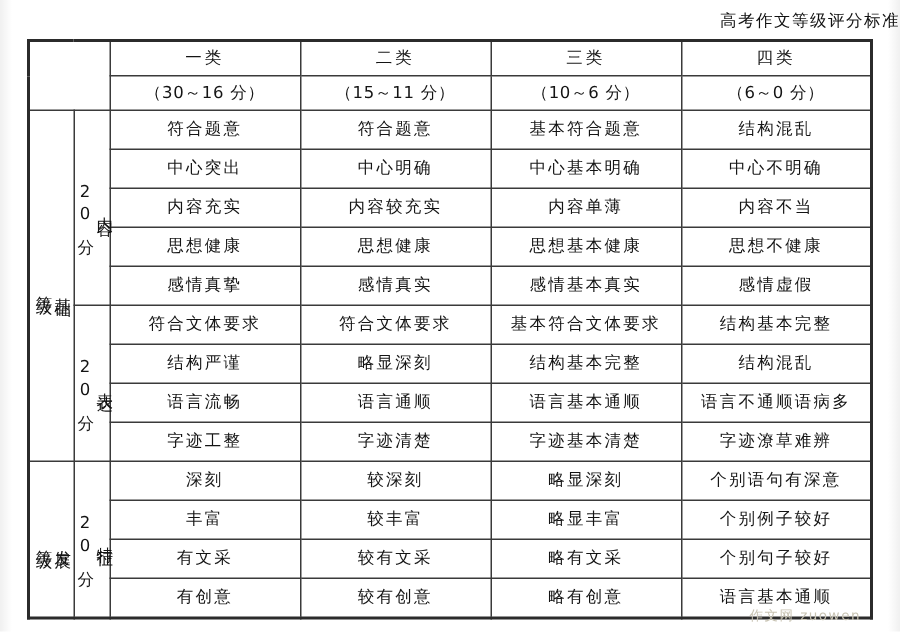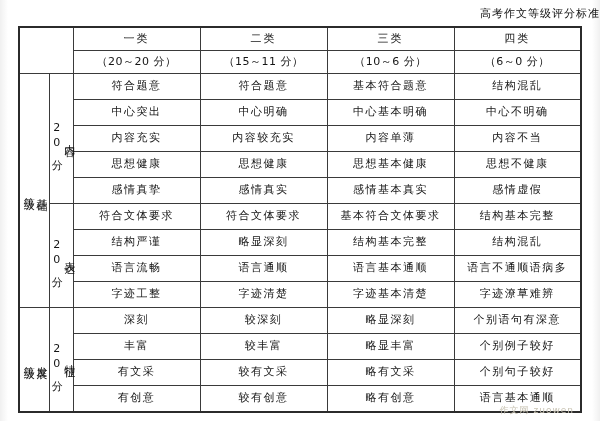--- a/index.html
+++ b/index.html
@@ -133,21 +133,21 @@
             </svg>
           </span>
         </td>
         <td class="hdr-class">一类</td>
         <td class="hdr-class">二类</td>
         <td class="hdr-class">三类</td>
         <td class="hdr-class">四类</td>
       </tr>
 
       <tr>
-        <td class="hdr-score">（20～20 分）</td>
+        <td class="hdr-score">（30～16 分）</td>
         <td class="hdr-score">（15～11 分）</td>
         <td class="hdr-score">（10～6 分）</td>
         <td class="hdr-score">（6～0 分）</td>
       </tr>
 
       <tr>
         <td class="vert-label" rowspan="9">
           <span class="vert-inner">基础
 等级</span>
         </td>

